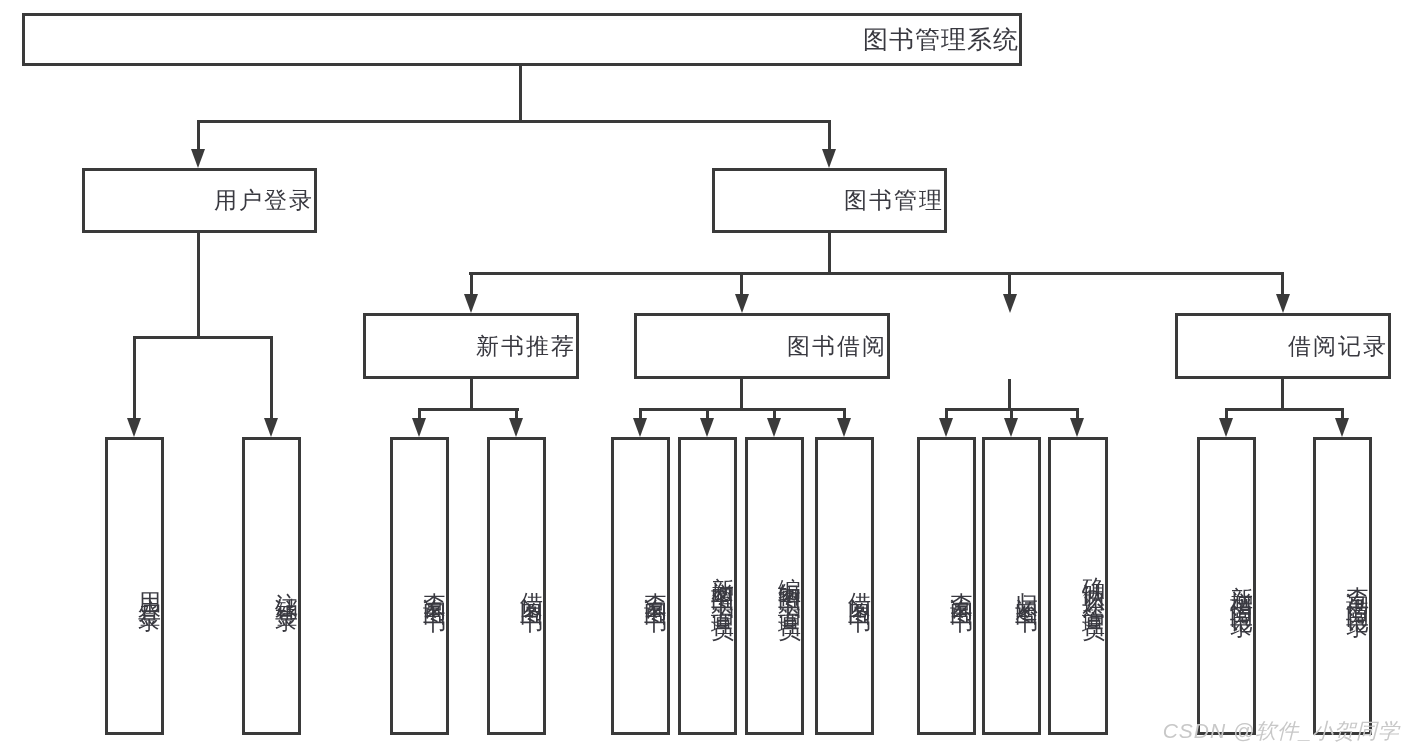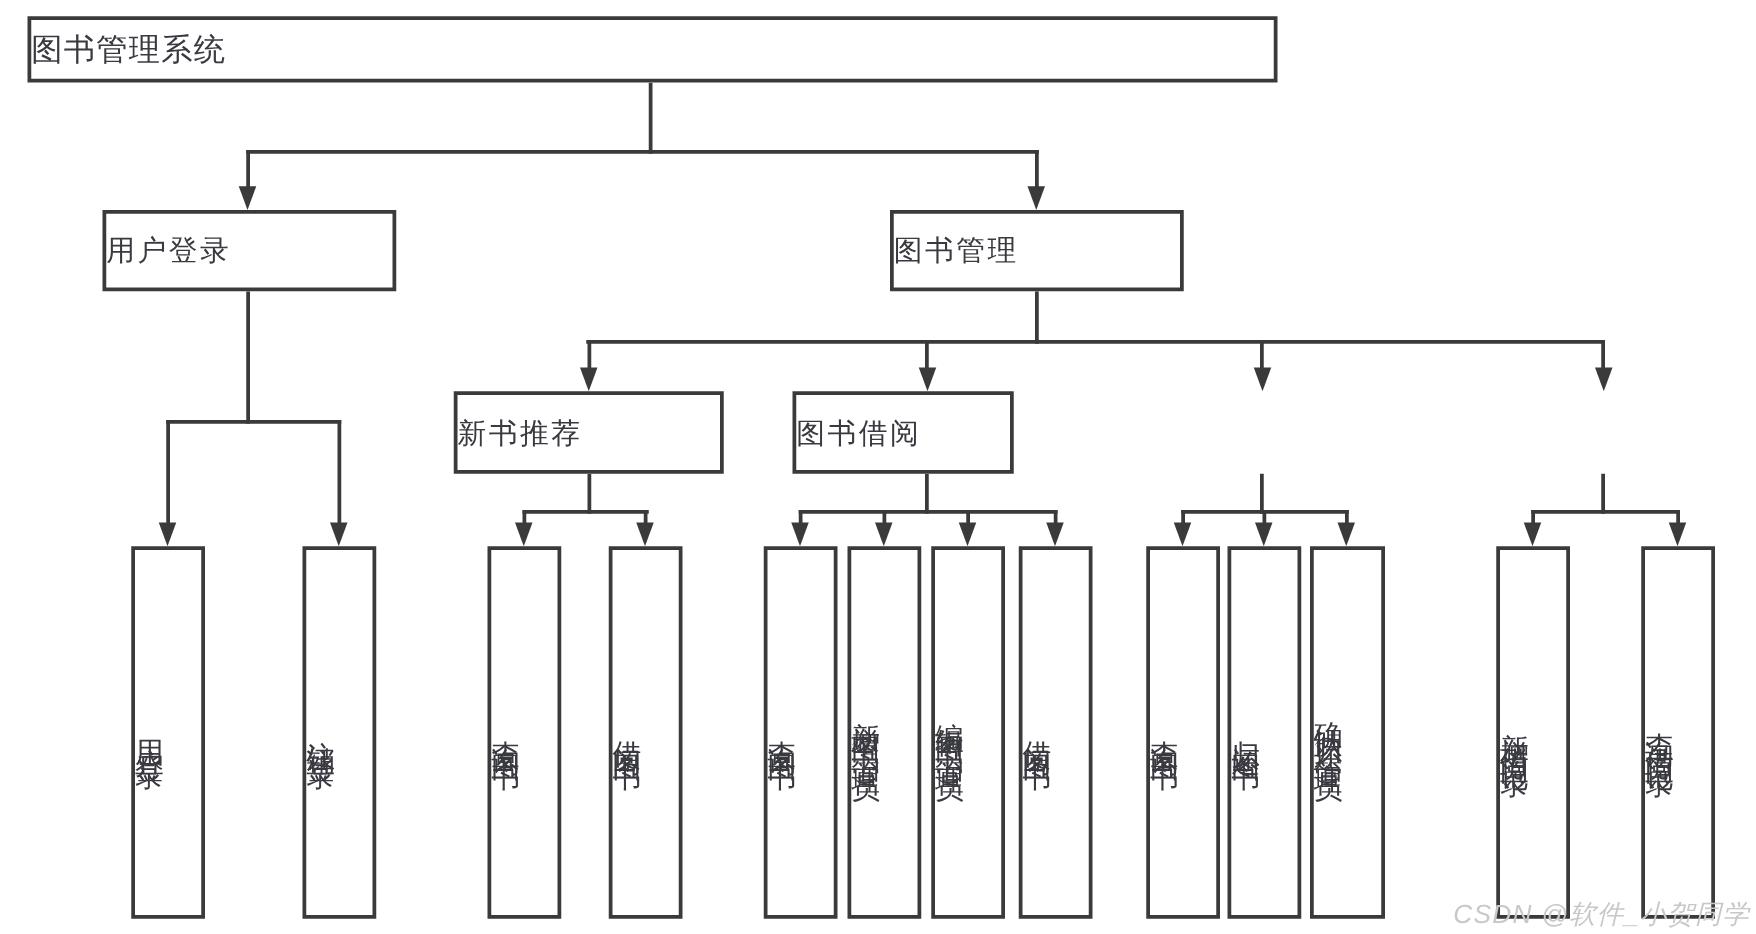--- a/index.html
+++ b/index.html
@@ -17,21 +17,21 @@
     font-family:"Liberation Sans","DejaVu Sans",sans-serif;
     color:var(--text);
   }
   .node{
     position:absolute;
     background:#fff;
     border:3px solid var(--line);
     box-sizing:border-box;
     display:flex;
     align-items:center;
-    justify-content:flex-start;
+    justify-content:flex-end;
     z-index:2;
   }
   .node .lbl{
     font-size:23px;
     letter-spacing:2px;
     white-space:nowrap;
   }
   .node.root .lbl{font-size:25px;letter-spacing:1px;}
   .node.leaf .lbl{
     writing-mode:vertical-rl;
@@ -73,25 +73,28 @@
   </div>
 
   <div class="node" style="left:712px;top:168px;width:235px;height:65px;">
     <span class="lbl">图书管理</span>
   </div>
 
   <div class="node" style="left:363px;top:313px;width:216px;height:66px;">
     <span class="lbl">新书推荐</span>
   </div>
 
-  <div class="node" style="left:634px;top:313px;width:177px;height:66px;">
+  <div class="node" style="left:634px;top:313px;width:256px;height:66px;">
     <span class="lbl">图书借阅</span>
   </div>
 
 
+  <div class="node" style="left:1175px;top:313px;width:216px;height:66px;">
+    <span class="lbl">借阅记录</span>
+  </div>
 
   <div class="node leaf" style="left:105px;top:437px;width:59px;height:298px;">
     <span class="lbl">用户登录</span>
   </div>
   <div class="node leaf" style="left:242px;top:437px;width:59px;height:298px;">
     <span class="lbl">注销登录</span>
   </div>
   <div class="node leaf" style="left:390px;top:437px;width:59px;height:298px;">
     <span class="lbl">查询图书</span>
   </div>

